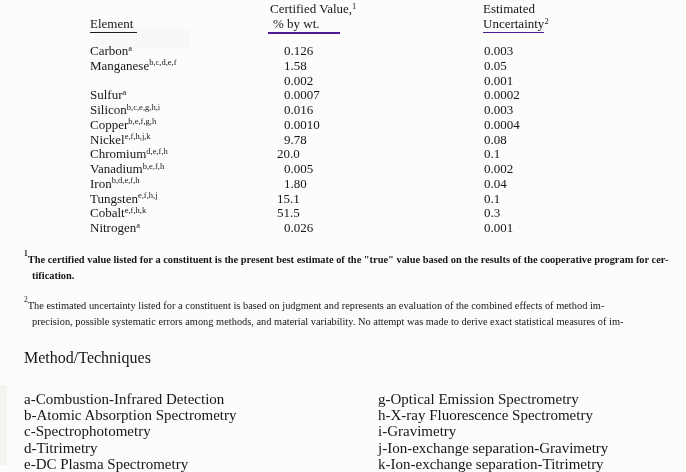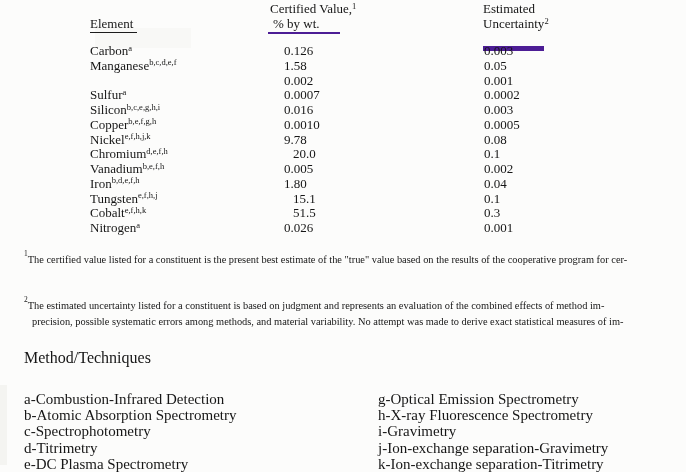--- a/index.html
+++ b/index.html
@@ -26,41 +26,41 @@
     background: #f4f4f1; pointer-events: none;
   }
 
   
   .hdr { position: absolute; font-size: 13px; line-height: 14px; white-space: nowrap; }
   .hdr-element        { left: 90px;  top: 17px; border-bottom: 1px solid #1c1c1c; padding: 0 4px 1px 0; }
   .hdr-value-1        { left: 270px; top: 2px; }
   .hdr-value-2        { left: 268px; top: 17px; border-bottom: 2px solid #4c1d95; padding: 0 20px 1px 5px; }
   .hdr-unc-1          { left: 483px; top: 2px; }
   .hdr-unc-2          { left: 483px; top: 17px; }
-  .hdr-unc-2 .uword   { border-bottom: 5px solid #4c1d95; padding-bottom: 15px; }
+  .hdr-unc-2 .uword   { border-bottom: 1px solid #4c1d95; padding-bottom: 1px; }
 
   sup.s {
     font-size: 8.5px;
     position: relative;
     top: -4.5px;
     vertical-align: baseline;
     letter-spacing: 0;
   }
 
   
   .tbody { position: absolute; left: 0; top: 44px; width: 686px; }
   .trow { position: relative; height: 14.75px; font-size: 13px; line-height: 14.5px; white-space: nowrap; }
   .trow .el  { position: absolute; left: 90px;  top: 0; }
   .trow .val { position: absolute; left: 284px; top: 0; }
-  .trow .val.wide { left: 277px; margin-left: 16px; }
+  .trow .val.wide { left: 277px; }
   .trow .unc { position: absolute; left: 484px; top: 0; }
 
   
   .footnote { position: absolute; left: 24px; width: 655px; font-size: 10.4px; line-height: 15.4px; }
-  .footnote-1 { top: 249px; }
+  .footnote-1 { top: 249px; font-weight: bold; }
   .footnote-2 { top: 295px; }
   .footnote .cont { padding-left: 8px; }
   .footnote sup.fs { font-size: 7.5px; position: relative; top: -3.5px; }
 
   
   .methods-heading { position: absolute; left: 24px; top: 349px; font-size: 16px; }
   .methods-col { position: absolute; top: 391px; font-size: 15px; line-height: 16.2px; white-space: nowrap; }
   .methods-left  { left: 24px; }
   .methods-right { left: 378px; }
 </style>
@@ -98,21 +98,21 @@
       <span class="unc">0.0002</span>
     </div>
     <div class="trow">
       <span class="el"><span>Silicon</span><sup class="s">b,c,e,g,h,i</sup></span>
       <span class="val">0.016</span>
       <span class="unc">0.003</span>
     </div>
     <div class="trow">
       <span class="el"><span>Copper</span><sup class="s">b,e,f,g,h</sup></span>
       <span class="val">0.0010</span>
-      <span class="unc">0.0005</span>
+      <span class="unc">0.0004</span>
     </div>
     <div class="trow">
       <span class="el"><span>Nickel</span><sup class="s">e,f,h,j,k</sup></span>
       <span class="val">9.78</span>
       <span class="unc">0.08</span>
     </div>
     <div class="trow">
       <span class="el"><span>Chromium</span><sup class="s">d,e,f,h</sup></span>
       <span class="val wide">20.0</span>
       <span class="unc">0.1</span>
@@ -139,20 +139,21 @@
     </div>
     <div class="trow">
       <span class="el"><span>Nitrogen</span><sup class="s">a</sup></span>
       <span class="val">0.026</span>
       <span class="unc">0.001</span>
     </div>
   </div>
 
   <div class="footnote footnote-1">
     <div><sup class="fs">1</sup><span>The certified value listed for a constituent is the present best estimate of the "true" value based on the results of the cooperative program for cer-</span></div>
+    <div class="cont">tification.</div>
   </div>
 
   <div class="footnote footnote-2">
     <div><sup class="fs">2</sup><span>The estimated uncertainty listed for a constituent is based on judgment and represents an evaluation of the combined effects of method im-</span></div>
     <div class="cont">precision, possible systematic errors among methods, and material variability. No attempt was made to derive exact statistical measures of im-</div>
   </div>
 
   <div class="methods-heading">Method/Techniques</div>
 
   <div class="methods-col methods-left">

